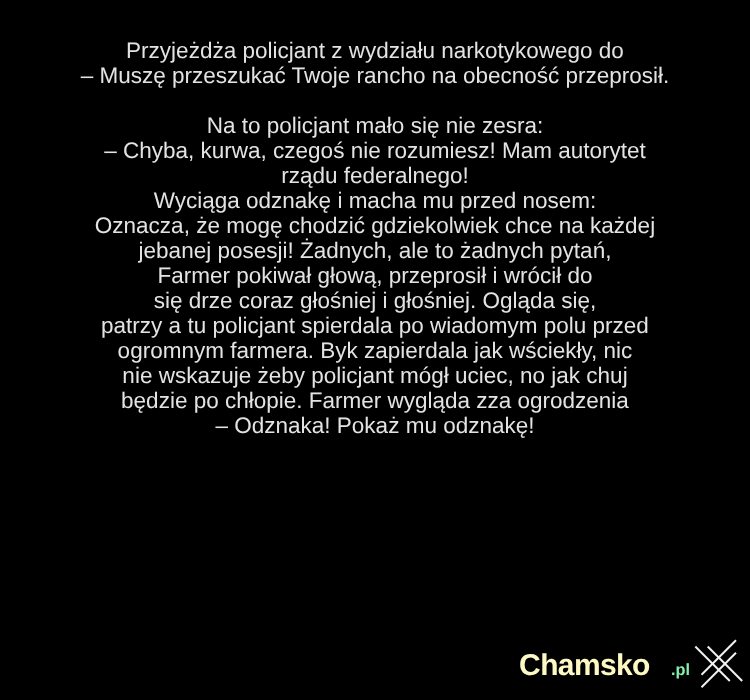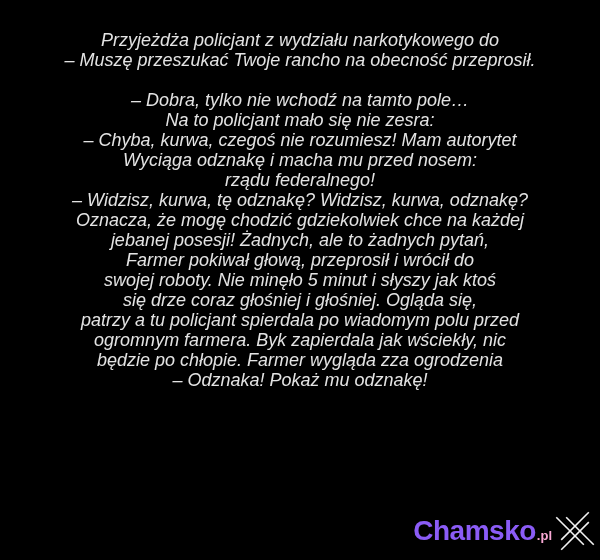--- a/index.html
+++ b/index.html
@@ -22,72 +22,69 @@
     right: 10px;
     text-align: center;
     color: #e3e3e3;
     font-size: 18px;
     line-height: 20px;
     font-weight: 400;
   }
   .joke .line {
     min-height: 20px;
     white-space: nowrap;
-    font-style: italic;
   }
   .watermark-text {
     position: absolute;
     right: 48px;
     bottom: 13px;
     display: flex;
     align-items: baseline;
     white-space: nowrap;
   }
   .brand-name {
-    color: #8b5cf6;
+    color: #fef9c3;
     font-weight: 700;
-    font-size: 28px;
+    font-size: 24px;
     letter-spacing: -0.5px;
   }
   .brand-tld {
-    color: #f9a8d4;
+    color: #86efac;
     font-weight: 700;
     font-size: 13px;
-    margin-left: 1px;
+    margin-left: 17px;
   }
   .brand-logo {
     position: absolute;
     right: 1px;
     bottom: 2px;
     width: 48px;
     height: 54px;
   }
 </style>
 </head>
 <body>
 
 <div class="stage">
 
   <div class="joke">
     <div class="line">Przyjeżdża policjant z wydziału narkotykowego do</div>
     <div class="line">– Muszę przeszukać Twoje rancho na obecność przeprosił.</div>
     <div class="line"></div>
-    <div class="line">– Dobra, tylko nie wchodź na tamto pole…</div>
     <div class="line">Na to policjant mało się nie zesra:</div>
     <div class="line">– Chyba, kurwa, czegoś nie rozumiesz! Mam autorytet</div>
+    <div class="line">rządu federalnego!</div>
     <div class="line">Wyciąga odznakę i macha mu przed nosem:</div>
-    <div class="line">rządu federalnego!</div>
-    <div class="line">– Widzisz, kurwa, tę odznakę? Widzisz, kurwa, odznakę?</div>
     <div class="line">Oznacza, że mogę chodzić gdziekolwiek chce na każdej</div>
     <div class="line">jebanej posesji! Żadnych, ale to żadnych pytań,</div>
     <div class="line">Farmer pokiwał głową, przeprosił i wrócił do</div>
-    <div class="line">swojej roboty. Nie minęło 5 minut i słyszy jak ktoś</div>
     <div class="line">się drze coraz głośniej i głośniej. Ogląda się,</div>
     <div class="line">patrzy a tu policjant spierdala po wiadomym polu przed</div>
     <div class="line">ogromnym farmera. Byk zapierdala jak wściekły, nic</div>
+    <div class="line">nie wskazuje żeby policjant mógł uciec, no jak chuj</div>
     <div class="line">będzie po chłopie. Farmer wygląda zza ogrodzenia</div>
     <div class="line">– Odznaka! Pokaż mu odznakę!</div>
   </div>
 
   <div class="watermark-text">
     <span class="brand-name">Chamsko</span>
       <span class="brand-tld">.pl</span>
   </div>
 
   <svg class="brand-logo" viewBox="0 0 48 54" xmlns="http://www.w3.org/2000/svg">

